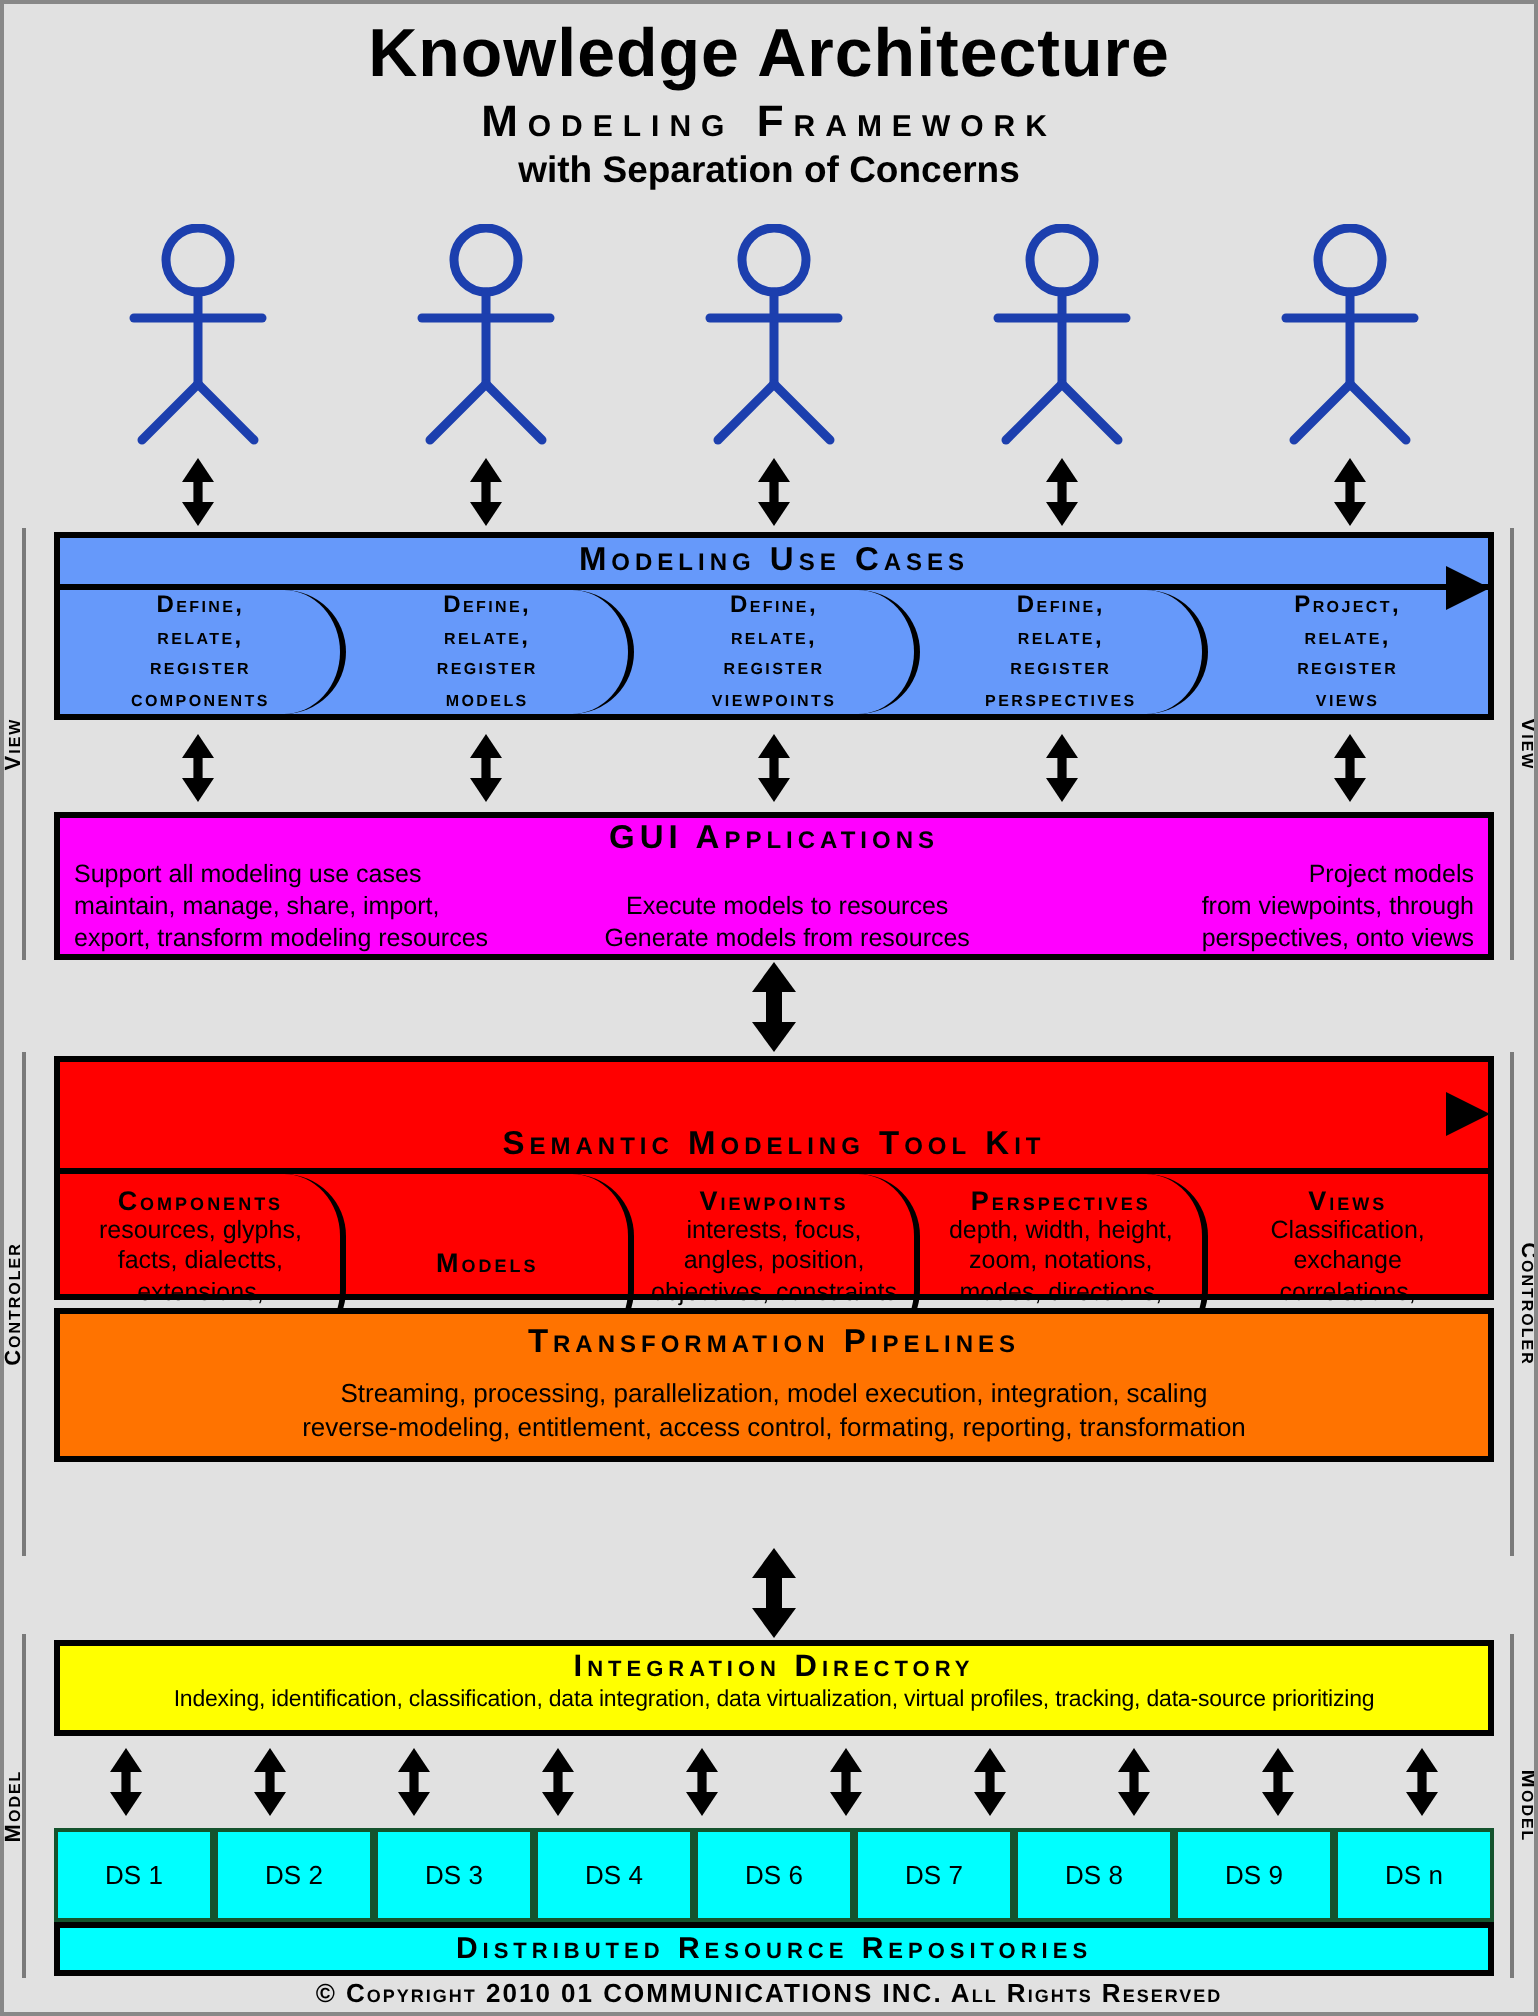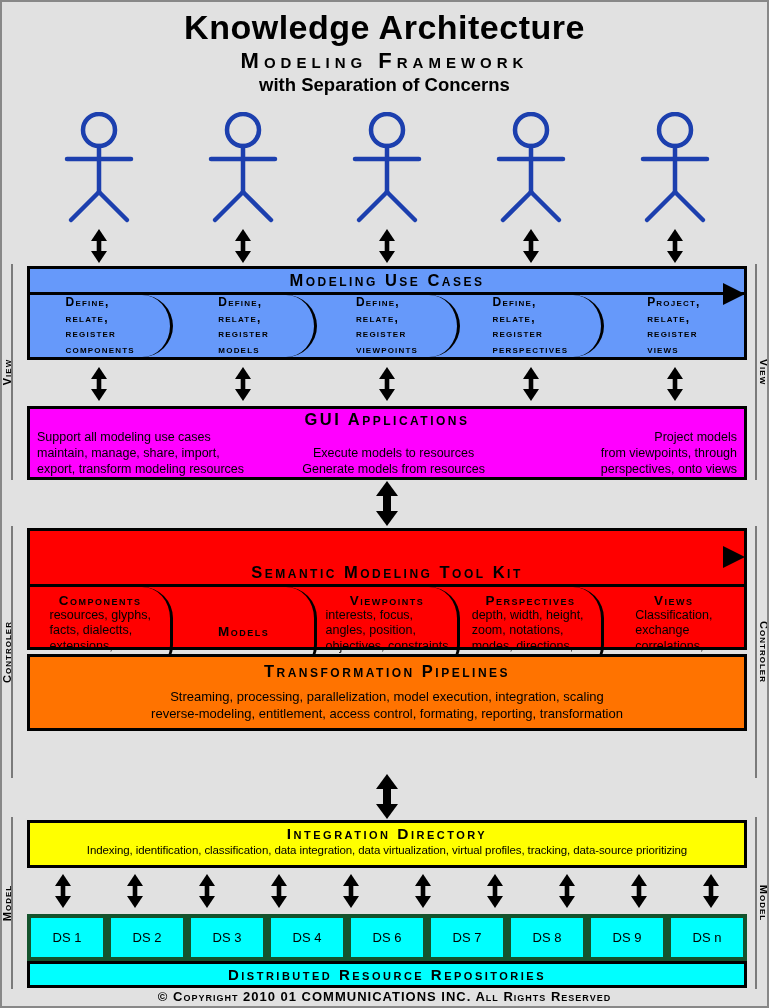--- a/index.html
+++ b/index.html
@@ -31,21 +31,21 @@
   .layer { position:absolute; left:25px; width:720px; box-sizing:border-box; }
   .box { border:3px solid #000; }
   .band-header { position:relative; display:flex; align-items:center; justify-content:center;
                  font-weight:bold; font-variant:small-caps; letter-spacing:2.5px;
                  font-size:16.5px; border-bottom:3px solid #000; }
   .arrowhead-right { position:absolute; right:-1px; width:0; height:0;
                      border-top:11px solid transparent; border-bottom:11px solid transparent;
                      border-left:22px solid #000; z-index:3; }
   .cells { display:flex; }
   .cells > div { flex:1; border-right:3px solid #000; display:flex; align-items:center;
-                 justify-content:center; text-align:left;border-radius:31px; }
+                 justify-content:center; text-align:center;border-radius:31px; }
   .cells > div:last-child { border-right:none; }
   .pre { white-space:pre-line; }
   
   .actors { display:flex; }
   .actors > div { flex:1; display:flex; justify-content:center; }
   .actor-svg { color:var(--actor,#1c3fae); }
   
   .arrow-row { display:flex; }
   .arrow-row > div { flex:1; display:flex; justify-content:center; align-items:center; }
   .arr { color:#000; display:block; }
@@ -71,21 +71,21 @@
   
   .pipelines { background:var(--pipelines,#ff7300); text-align:center; padding-top:5px; }
   .pl-title { font-weight:bold; font-variant:small-caps; letter-spacing:2.5px; font-size:16.5px; }
   .pl-body { margin-top:8px; font-size:13px; line-height:16.5px; }
   
   .directory { background:var(--directory,#ffff00); text-align:center; padding-top:2px; }
   .dir-title { font-weight:bold; font-variant:small-caps; letter-spacing:2.5px; font-size:15.5px; }
   .dir-body { font-size:11.5px; line-height:15px; white-space:nowrap; letter-spacing:-.1px; }
   
   .ds-row { display:flex; }
-  .ds-box { flex:1; border:4px solid #14532d; background:var(--datasource,#00ffff);
+  .ds-box { flex:1; border:2px solid #14532d; background:var(--datasource,#00ffff);
             display:flex; align-items:center; justify-content:center; font-size:13px; }
   .repos { background:var(--datasource,#00ffff); display:flex; align-items:center;
            justify-content:center; font-weight:bold; font-variant:small-caps;
            letter-spacing:2.5px; font-size:15px; }
   .copyright { position:absolute; left:0; right:0; top:987px; text-align:center;
                font-size:13px; font-variant:small-caps; font-weight:bold; letter-spacing:1px; }
 </style>
 </head>
 <body>
 

